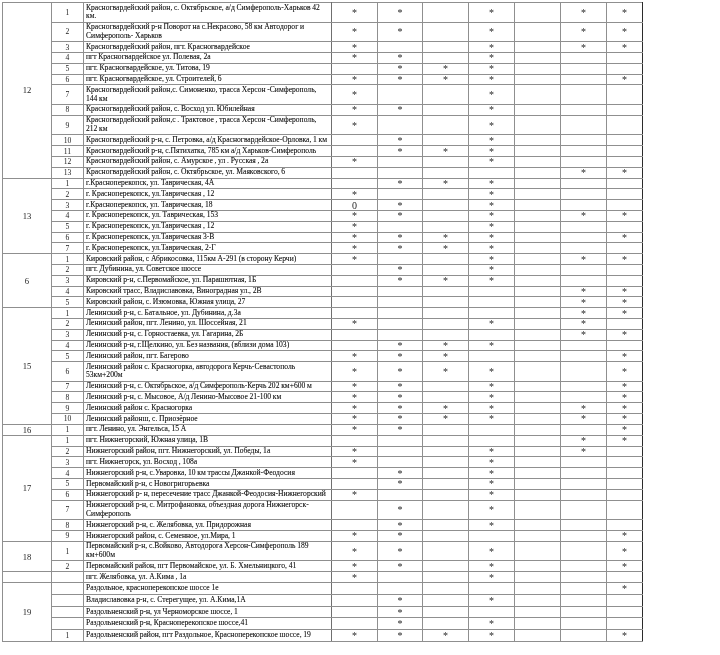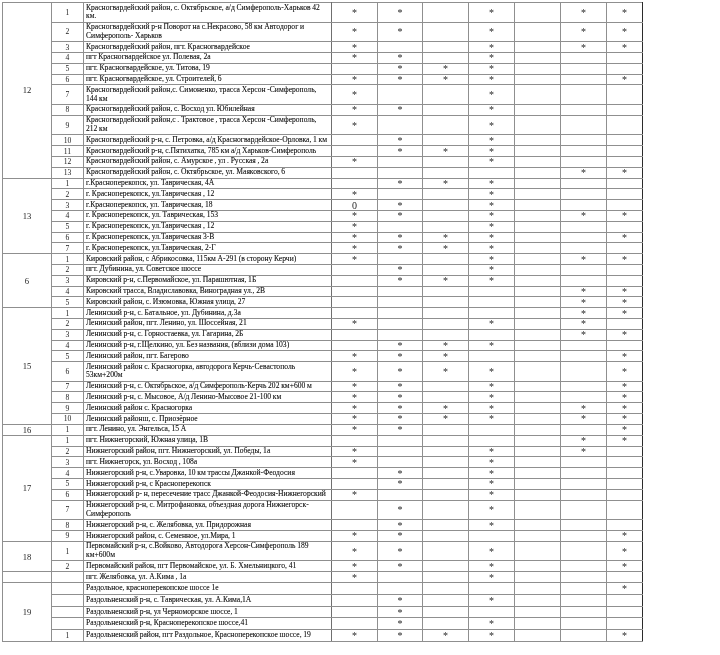--- a/index.html
+++ b/index.html
@@ -310,21 +310,21 @@
           <td class="mcell"></td>
           <td class="mcell">*</td>
           <td class="mcell">*</td>
           <td class="mcell">*</td>
           <td class="mcell"></td>
           <td class="mcell"></td>
           <td class="mcell m7"></td>
         </tr>
         <tr>
           <td class="ncell">4</td>
-          <td class="acell">Кировский трасса, Владиславовка, Виноградная ул., 2В</td>
+          <td class="acell">Кировский трасс, Владиславовка, Виноградная ул., 2В</td>
           <td class="mcell"></td>
           <td class="mcell"></td>
           <td class="mcell"></td>
           <td class="mcell"></td>
           <td class="mcell"></td>
           <td class="mcell">*</td>
           <td class="mcell m7">*</td>
         </tr>
         <tr>
           <td class="ncell">5</td>
@@ -506,21 +506,21 @@
           <td class="mcell"></td>
           <td class="mcell">*</td>
           <td class="mcell"></td>
           <td class="mcell">*</td>
           <td class="mcell"></td>
           <td class="mcell"></td>
           <td class="mcell m7"></td>
         </tr>
         <tr>
           <td class="ncell">5</td>
-          <td class="acell">Нижнегорский р-н, с Красноперекопск</td>
+          <td class="acell">Первомайский р-н, с Новогригорьевка</td>
           <td class="mcell"></td>
           <td class="mcell">*</td>
           <td class="mcell"></td>
           <td class="mcell">*</td>
           <td class="mcell"></td>
           <td class="mcell"></td>
           <td class="mcell m7"></td>
         </tr>
         <tr>
           <td class="ncell">6</td>
@@ -614,21 +614,21 @@
           <td class="mcell"></td>
           <td class="mcell"></td>
           <td class="mcell"></td>
           <td class="mcell"></td>
           <td class="mcell"></td>
           <td class="mcell"></td>
           <td class="mcell m7">*</td>
         </tr>
         <tr>
           <td class="ncell"></td>
-          <td class="acell">Раздольненский р-н, с. Таврическая, ул. А.Кима,1А</td>
+          <td class="acell">Владиславовка р-н, с. Стерегущее, ул. А.Кима,1А</td>
           <td class="mcell"></td>
           <td class="mcell">*</td>
           <td class="mcell"></td>
           <td class="mcell">*</td>
           <td class="mcell"></td>
           <td class="mcell"></td>
           <td class="mcell m7"></td>
         </tr>
         <tr>
           <td class="ncell"></td>

